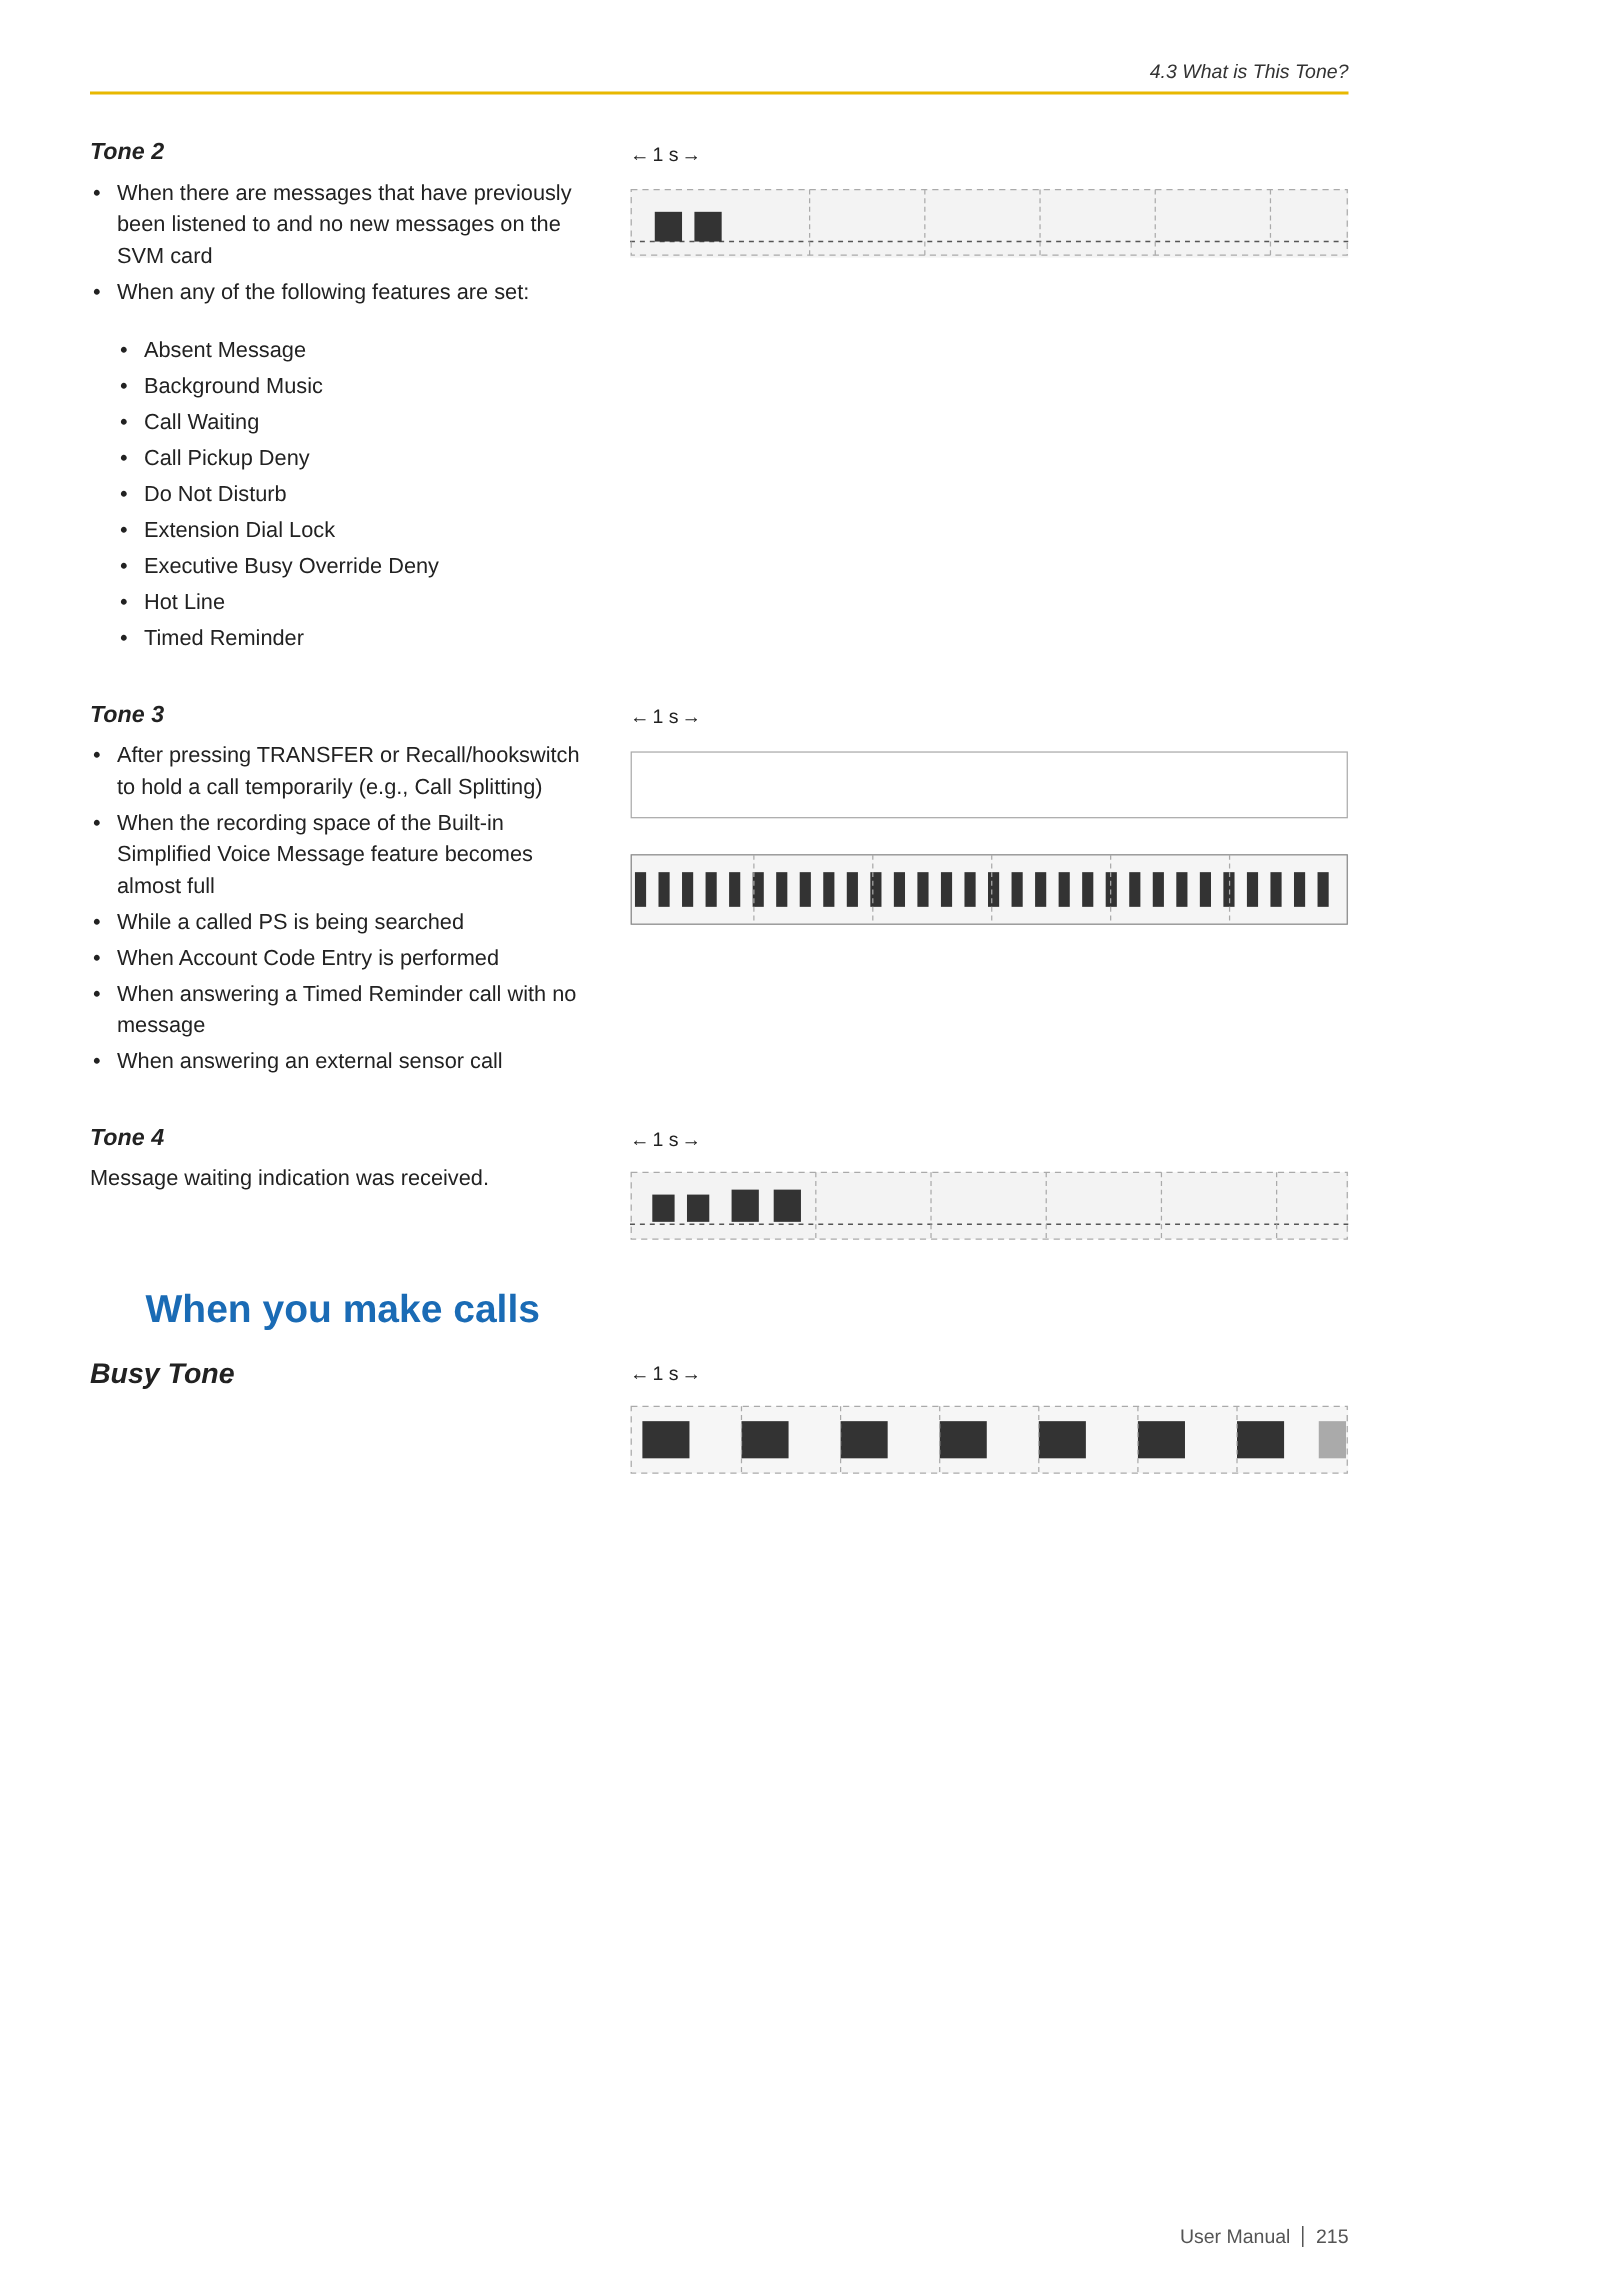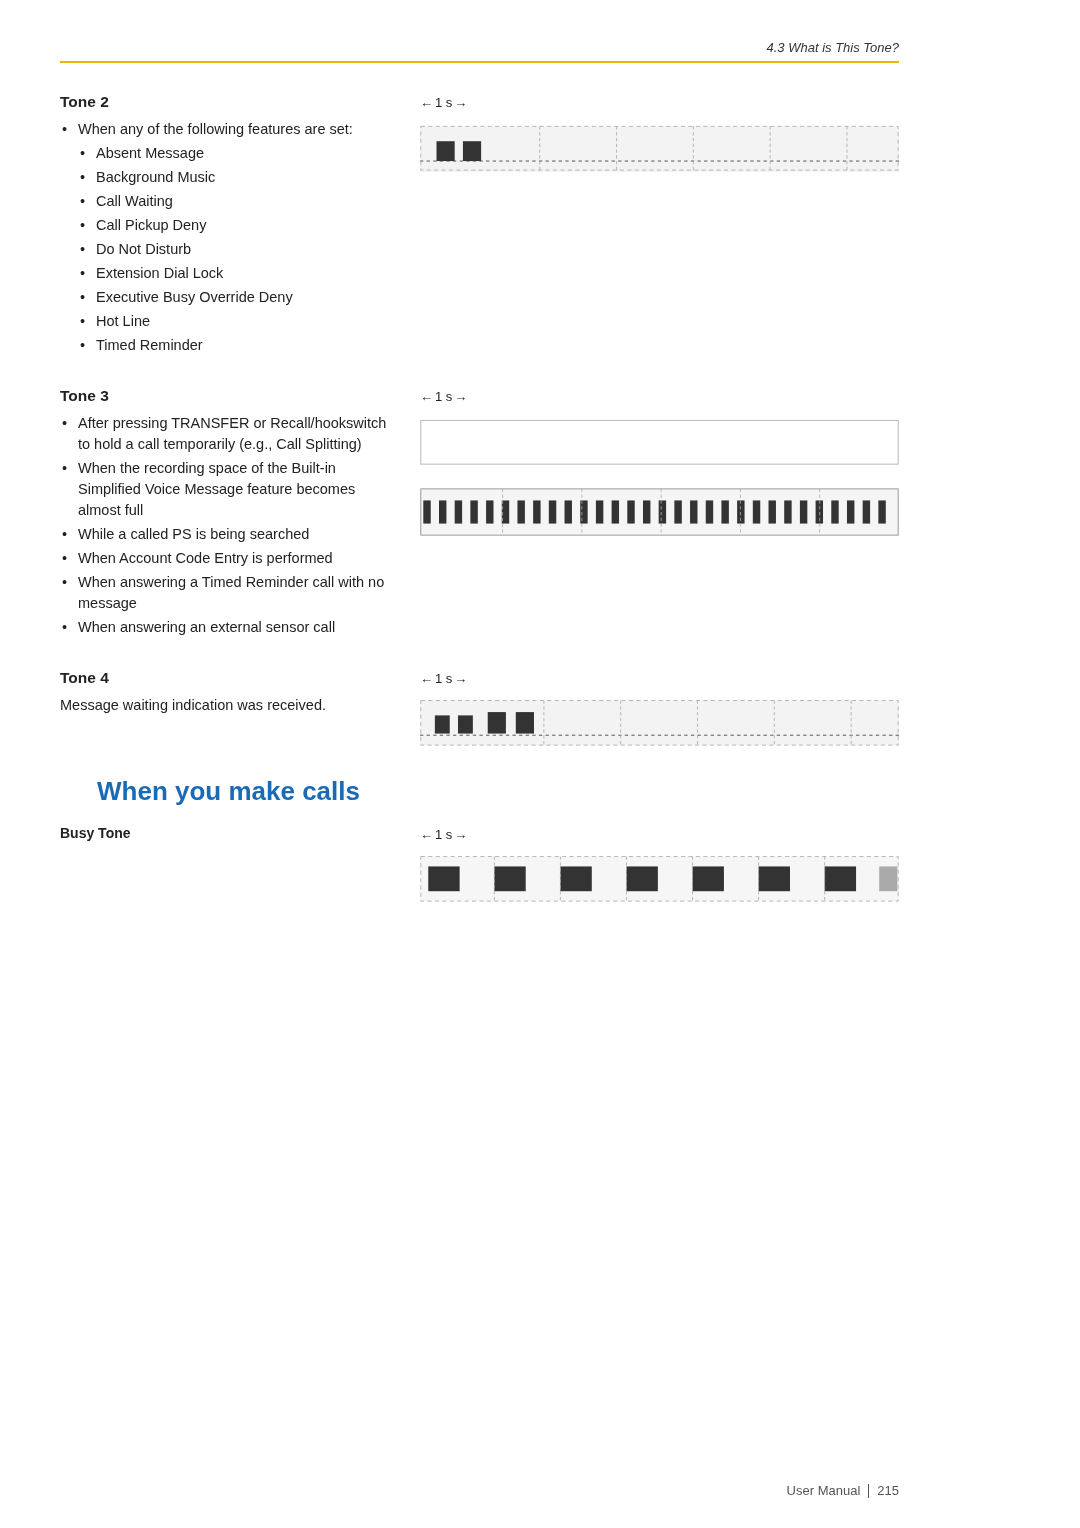--- a/index.html
+++ b/index.html
@@ -31,20 +31,21 @@
       font-size: 13px;
       color: #333;
       font-style: italic;
     }
 
     
     .tone-heading {
       font-weight: bold;
       font-size: 15.5px;
       margin-bottom: 8px;
+      font-style: italic;
     }
     .section-blue-heading {
       color: #1a6bb5;
       font-size: 26px;
       font-weight: bold;
       margin-top: 14px;
       margin-bottom: 18px;
       margin-left: 37px;
     }
 
@@ -76,21 +77,21 @@
       margin-bottom: 3px;
       line-height: 1.45;
       font-size: 14.5px;
     }
     ul.bullet-list li::before {
       content: "•";
       position: absolute;
       left: 2px;
     }
     ul.bullet-list ul.bullet-list {
-      margin-top: 3px;
+      margin-top: 18px;
     }
     .diagram-label {
       font-size: 13px;
       margin-bottom: 2px;
       display: flex;
       align-items: center;
     }
     
     svg.tone-svg {
       display: block;
@@ -156,20 +157,21 @@
 <div class="page-container">
 
   <div class="top-header">
     <span class="top-header-text">4.3 What is This Tone?</span>
   </div>
 
   <div class="tone-section">
     <div class="tone-text">
       <div class="tone-heading">Tone 2</div>
       <ul class="bullet-list">
+        <li>When there are messages that have previously been listened to and no new messages on the SVM card</li>
         <li>When any of the following features are set:
           <ul class="bullet-list">
             <li>Absent Message</li>
             <li>Background Music</li>
             <li>Call Waiting</li>
             <li>Call Pickup Deny</li>
             <li>Do Not Disturb</li>
             <li>Extension Dial Lock</li>
             <li>Executive Busy Override Deny</li>
             <li>Hot Line</li>
@@ -304,21 +306,21 @@
         <line x1="429" y1="8" x2="429" y2="62" stroke="#aaa" stroke-width="1" stroke-dasharray="4,3"></line>
         <line x1="522" y1="8" x2="522" y2="62" stroke="#aaa" stroke-width="1" stroke-dasharray="4,3"></line>
       </svg>
     </div>
   </div>
 
   <div class="section-blue-heading">When you make calls</div>
 
   <div class="busytone-section">
     <div class="busytone-text">
-      <div class="tone-heading" style="font-weight:bold; font-size:14px; margin-bottom:8px;">Busy Tone</div>
+      <div class="tone-heading" style="font-weight:bold; font-size:19px; margin-bottom:8px;">Busy Tone</div>
     </div>
     <div class="busytone-diagram">
       <div class="diagram-label">
         <span style="font-size:13px; margin-right:2px;">←</span>
         <span>1 s</span>
         <span style="font-size:13px; margin-left:2px;">→</span>
       </div>
 
       <svg class="tone-svg" height="68" viewBox="0 0 580 68">
         <rect x="0" y="8" width="580" height="54" fill="#f0f0f0" opacity="0.6"></rect>

